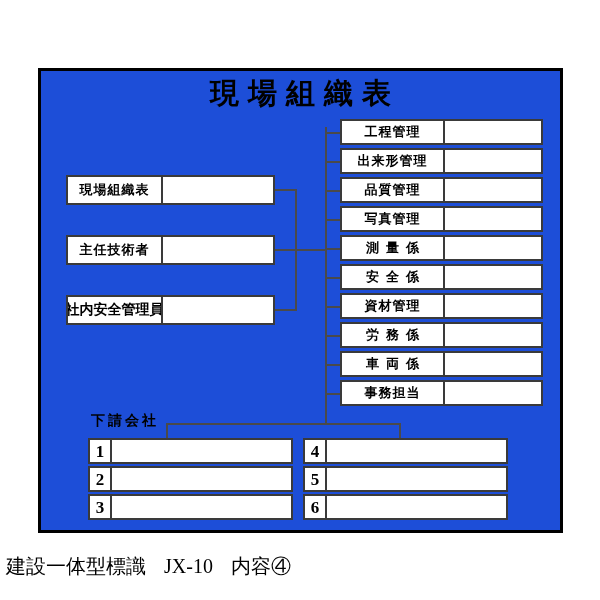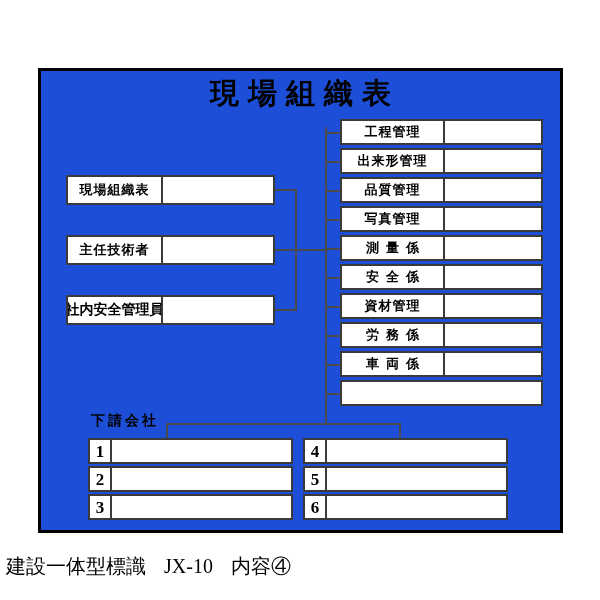--- a/index.html
+++ b/index.html
@@ -225,20 +225,21 @@
   </div>
   <div class="box dept-box spaced" style="top:251px">
     <div class="label">労務係</div>
     <div class="value"></div>
   </div>
   <div class="box dept-box spaced" style="top:280px">
     <div class="label">車両係</div>
     <div class="value"></div>
   </div>
   <div class="box dept-box" style="top:309px">
+    <div class="label">事務担当</div>
     <div class="value"></div>
   </div>
 
   <div id="sub-heading">下請会社</div>
 
   <div class="line h" style="left:125px; top:352px; width:235px;"></div>
   <div class="line v" style="left:125px; top:352px; height:15px;"></div>
   <div class="line v" style="left:358px; top:352px; height:15px;"></div>
 
   <div class="box sub-box sub-col-left" style="top:367px">

